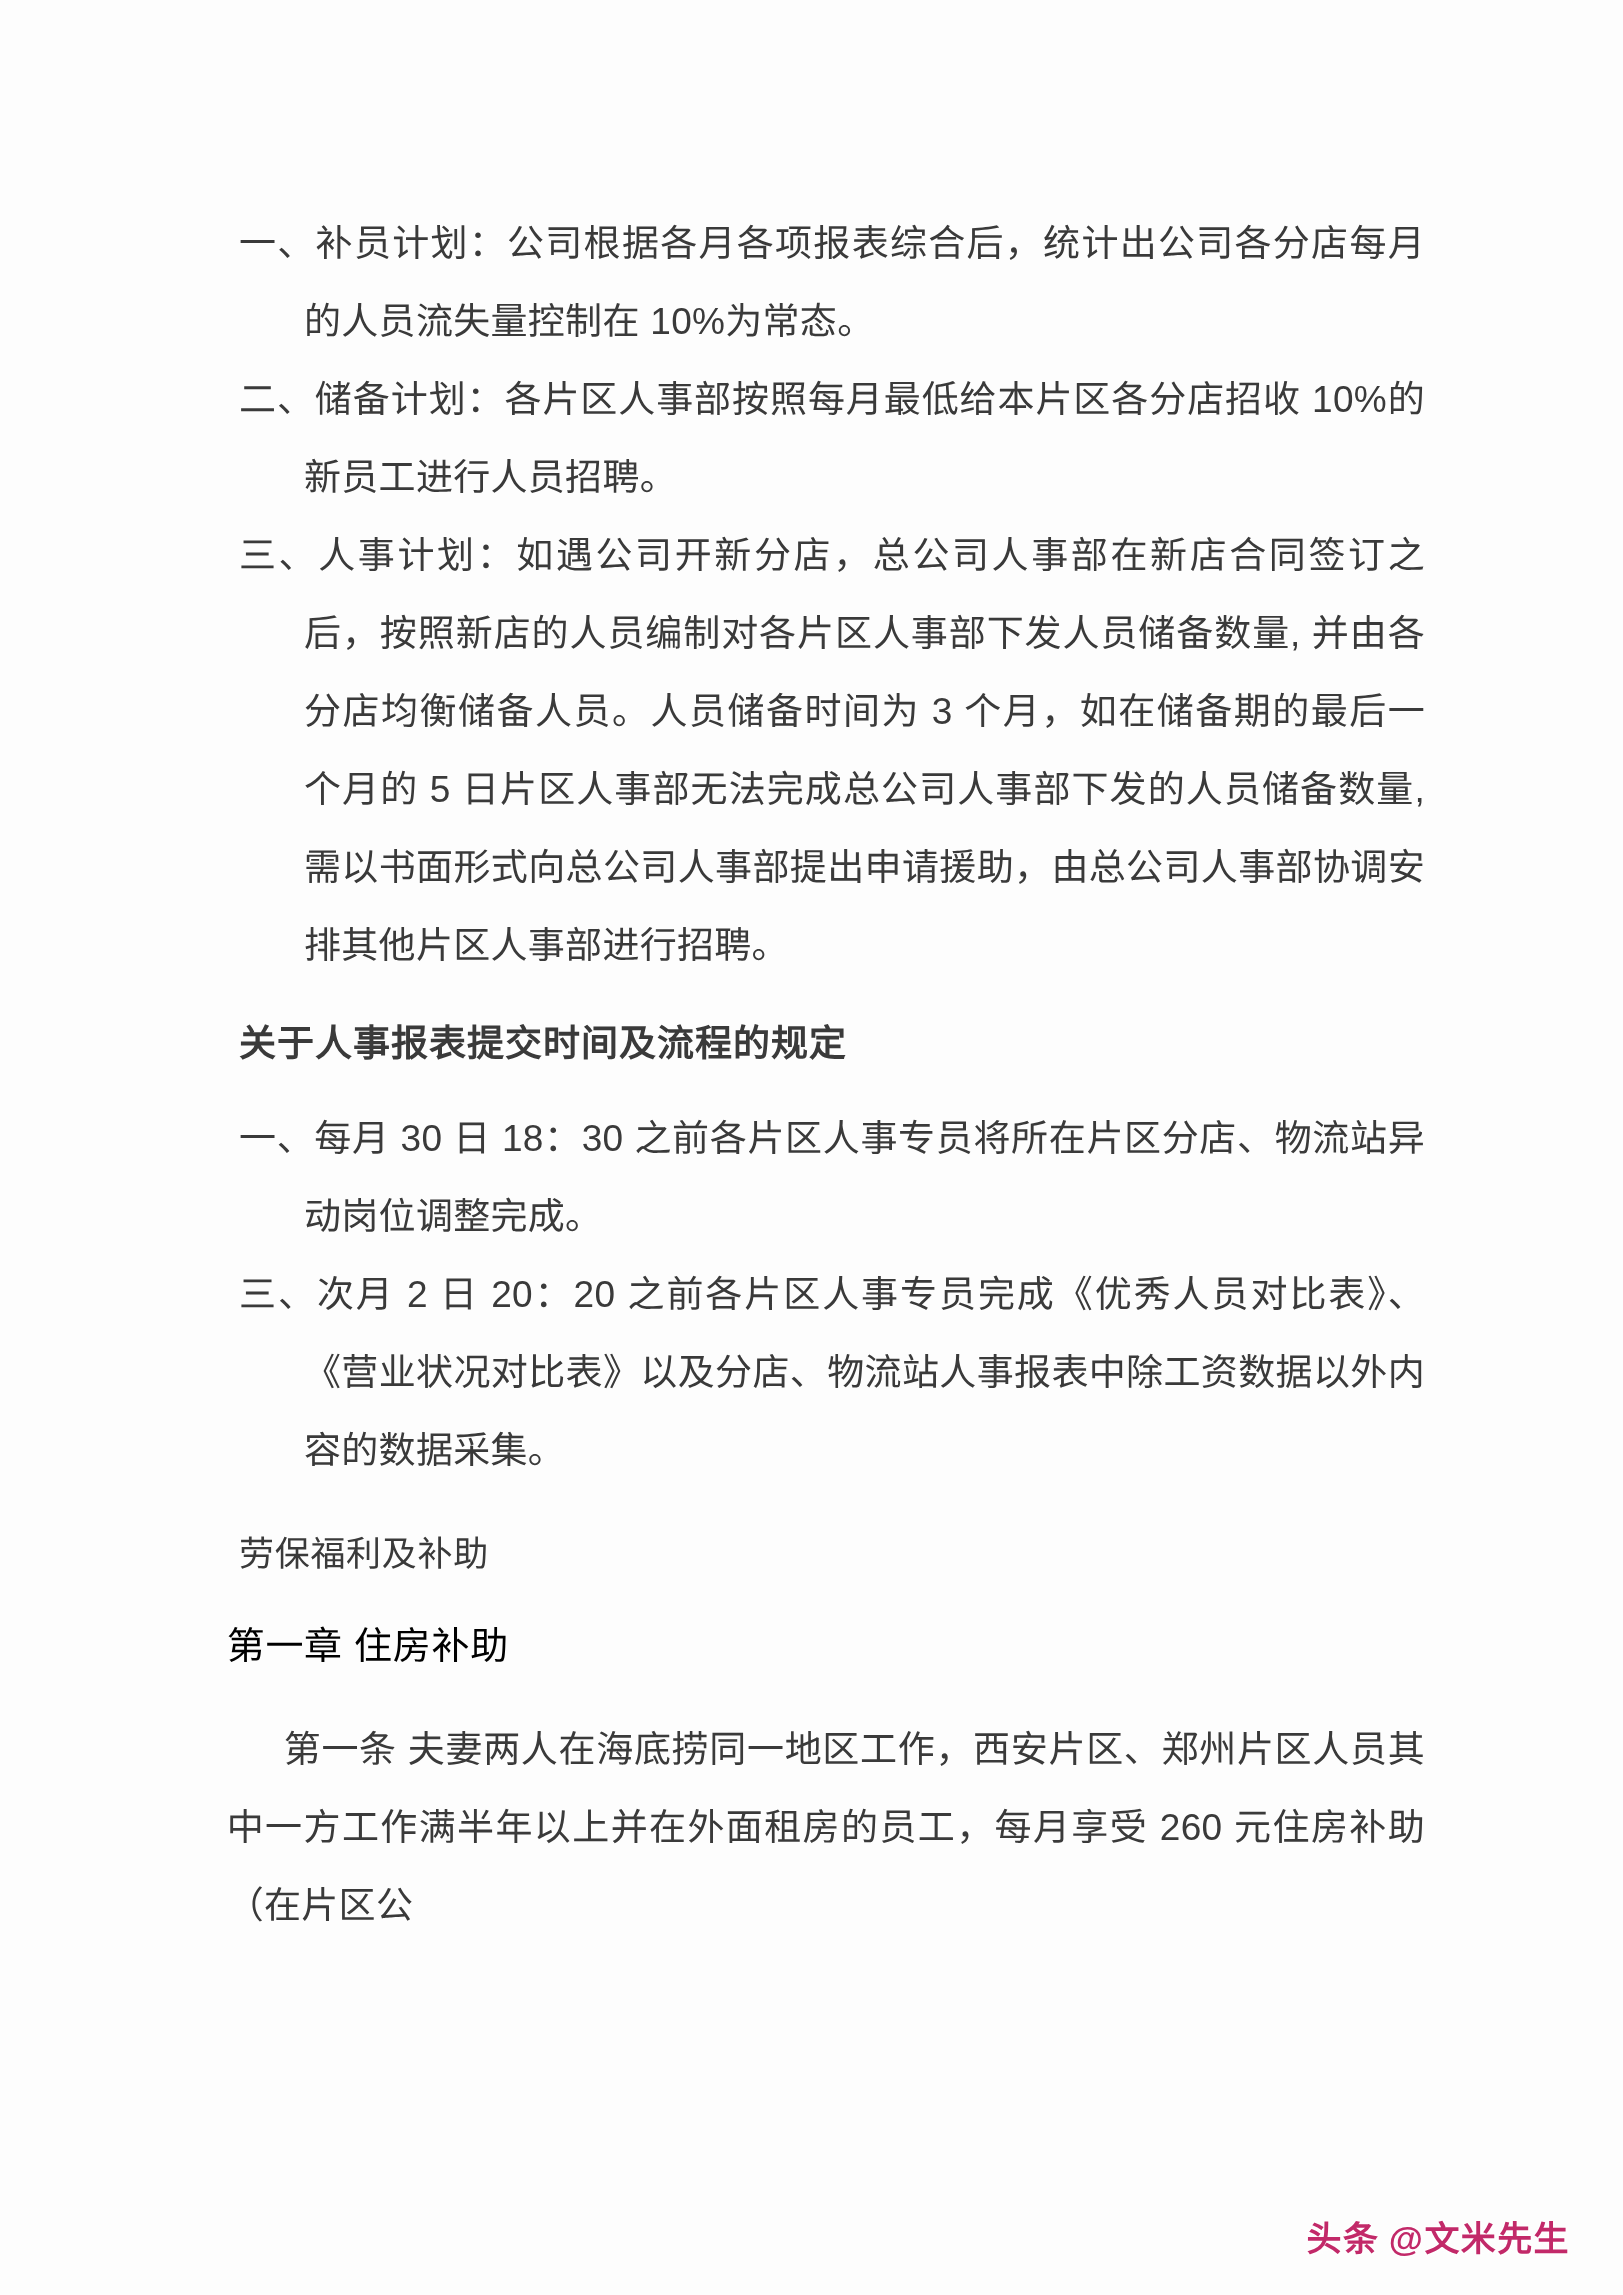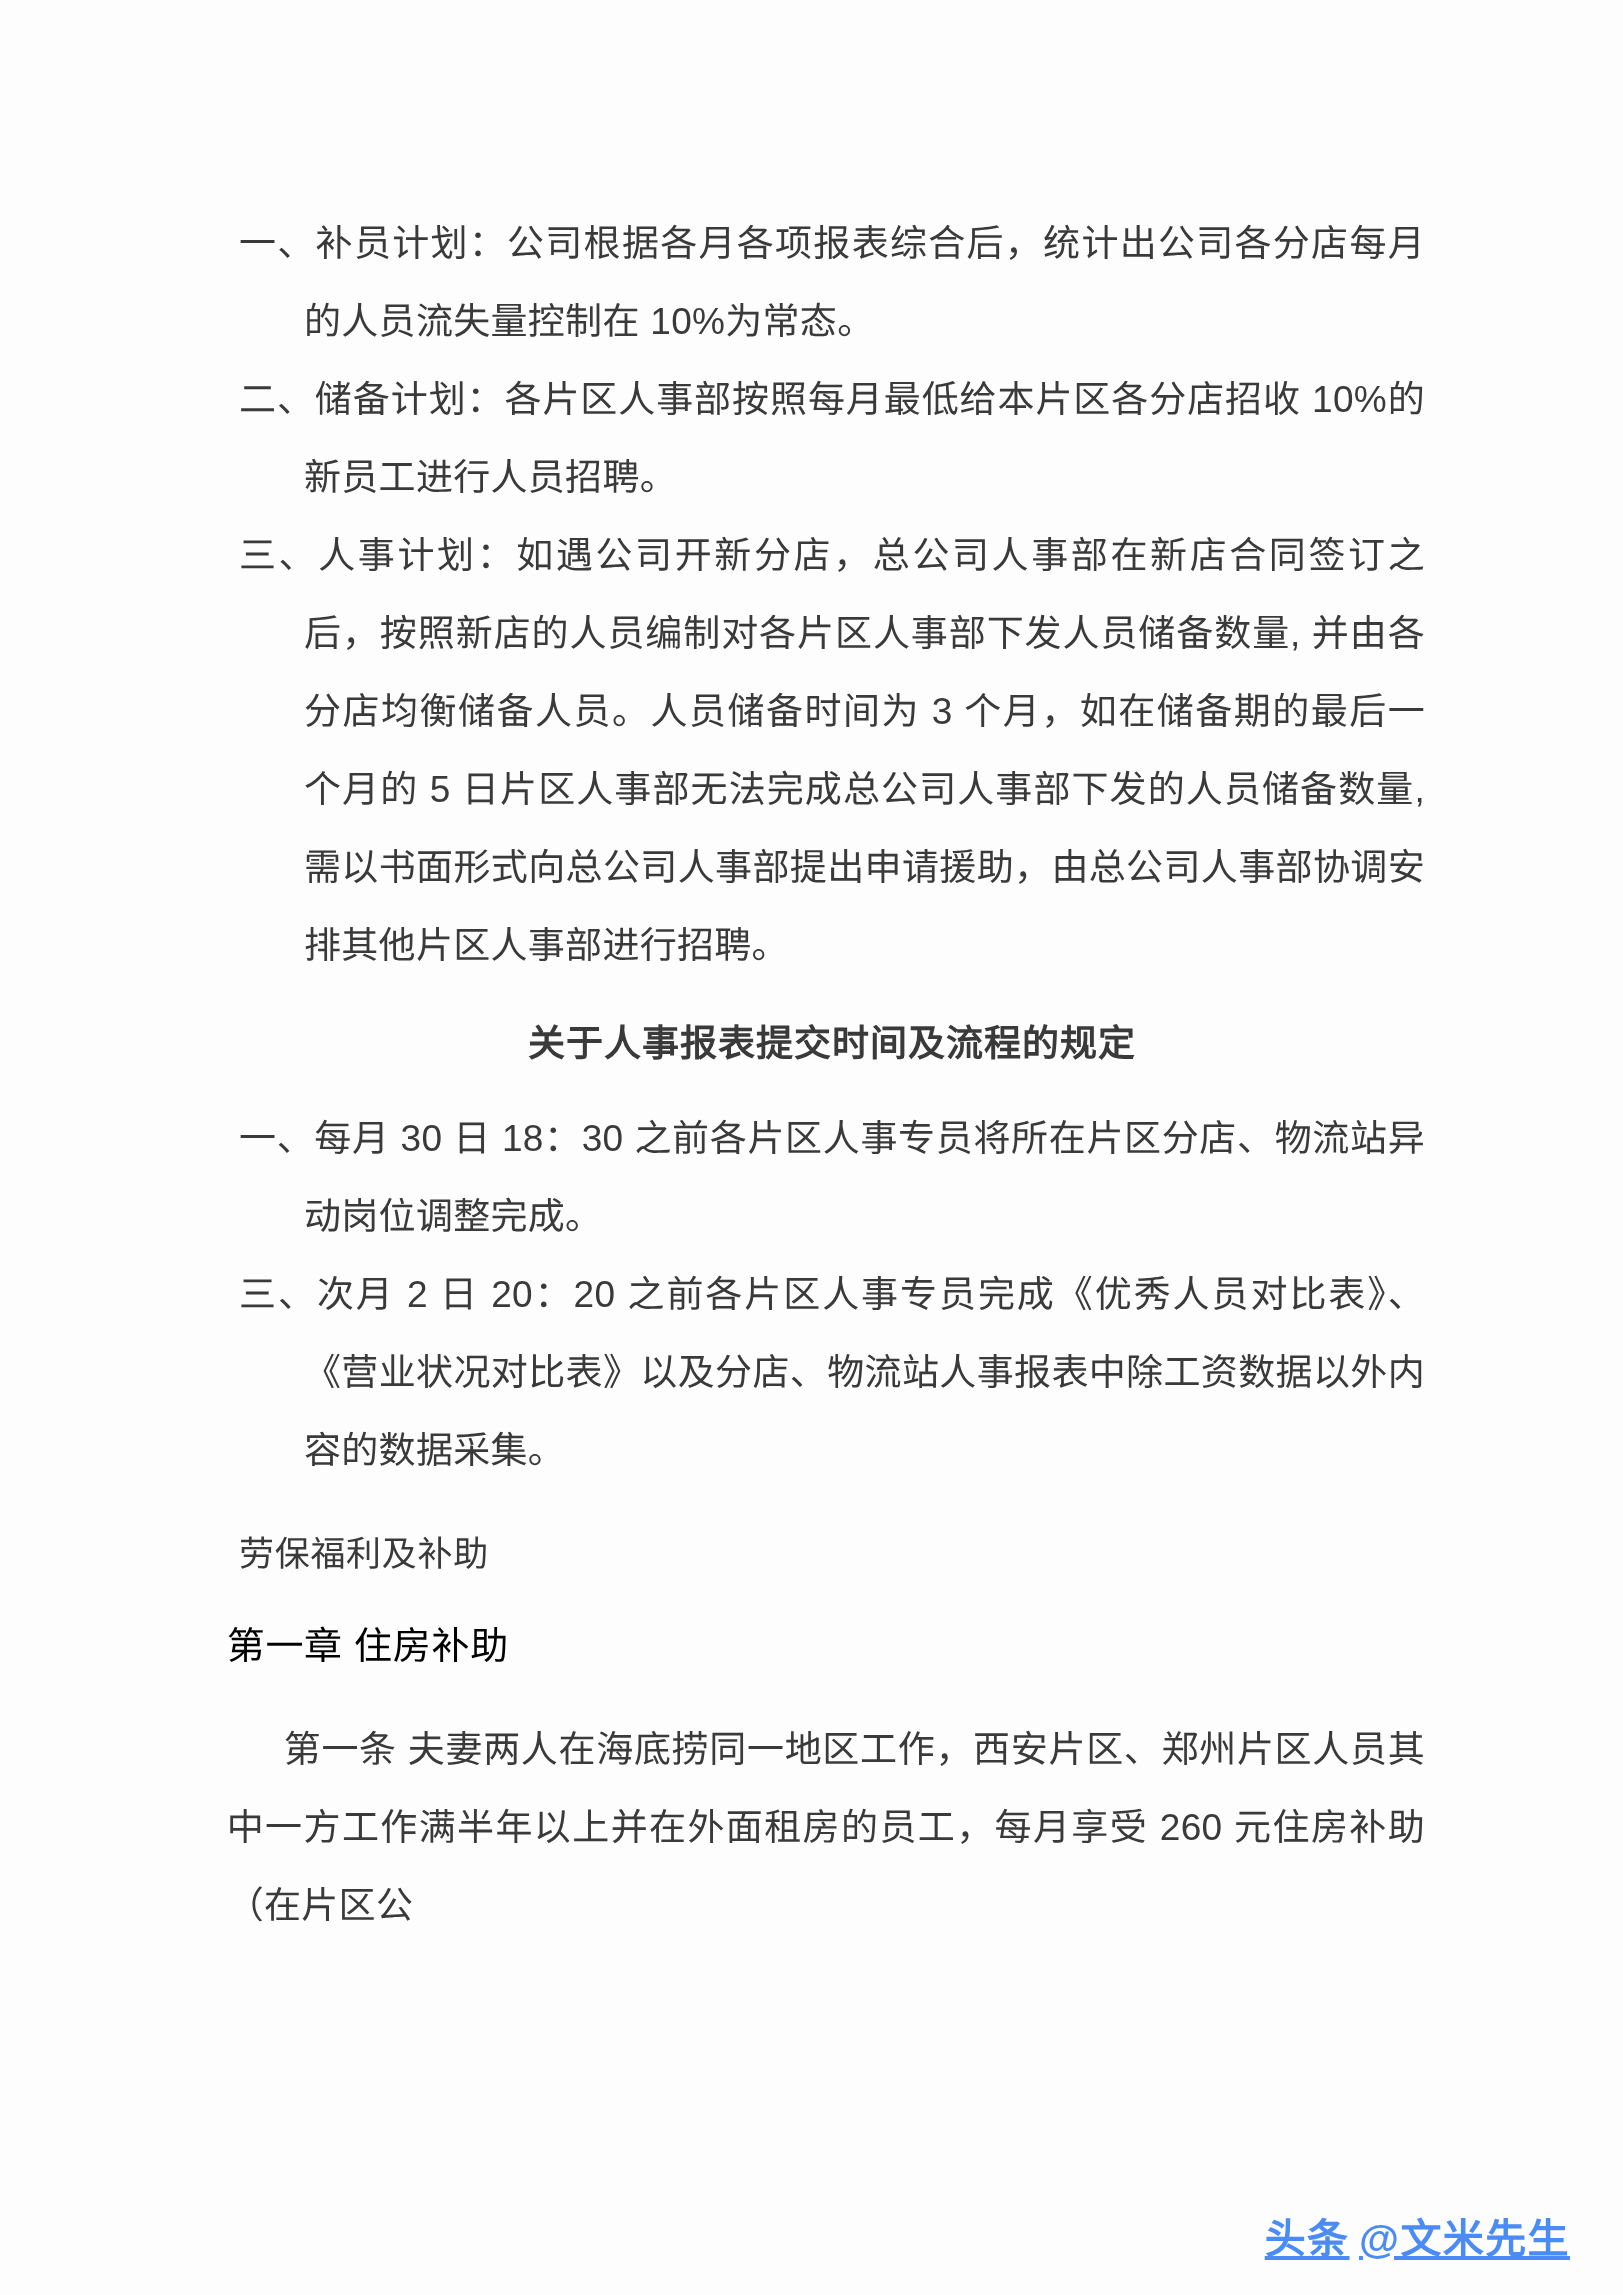--- a/index.html
+++ b/index.html
@@ -52,21 +52,20 @@
   .clause.tight {
     padding-left: 65px;
     text-indent: -65px;
   }
 
   
   .heading-bold {
     font-size: 37px;
     line-height: 82px;
     font-weight: 700;
-    text-align: center;
     letter-spacing: 1px;
     margin: 17.7px 0 15px 0;
     color: #3a3a3a;
   }
   .heading-plain {
     font-size: 35px;
     line-height: 82px;
     font-weight: 400;
     text-align: left;
     letter-spacing: 0.7px;
@@ -93,34 +92,33 @@
     width: calc(100% + 12.3px);
     text-indent: 57px;
     margin-top: 31px;
   }
 
   
   .watermark {
     position: absolute;
     right: 53px;
     bottom: 35px;
-    font-size: 41px;
+    font-size: 35px;
     line-height: 42px;
     font-weight: 700;
     letter-spacing: 1.4px;
-    color: #3b82f6;
+    color: #be185d;
     white-space: nowrap;
     opacity: 0.92;
     text-shadow:
       1.4px 0 0 #ffffff,
      -1.4px 0 0 #ffffff,
       0 1.4px 0 #ffffff,
       0 -1.4px 0 #ffffff,
       2px 2px 3.4px rgba(255,255,255,0.9);
-    text-decoration: underline;
   }
   .watermark .wm-brand { margin-right: 9.5px; }
 </style>
 </head>
 <body>
 
 <div class="page">
 
   <div>
 

